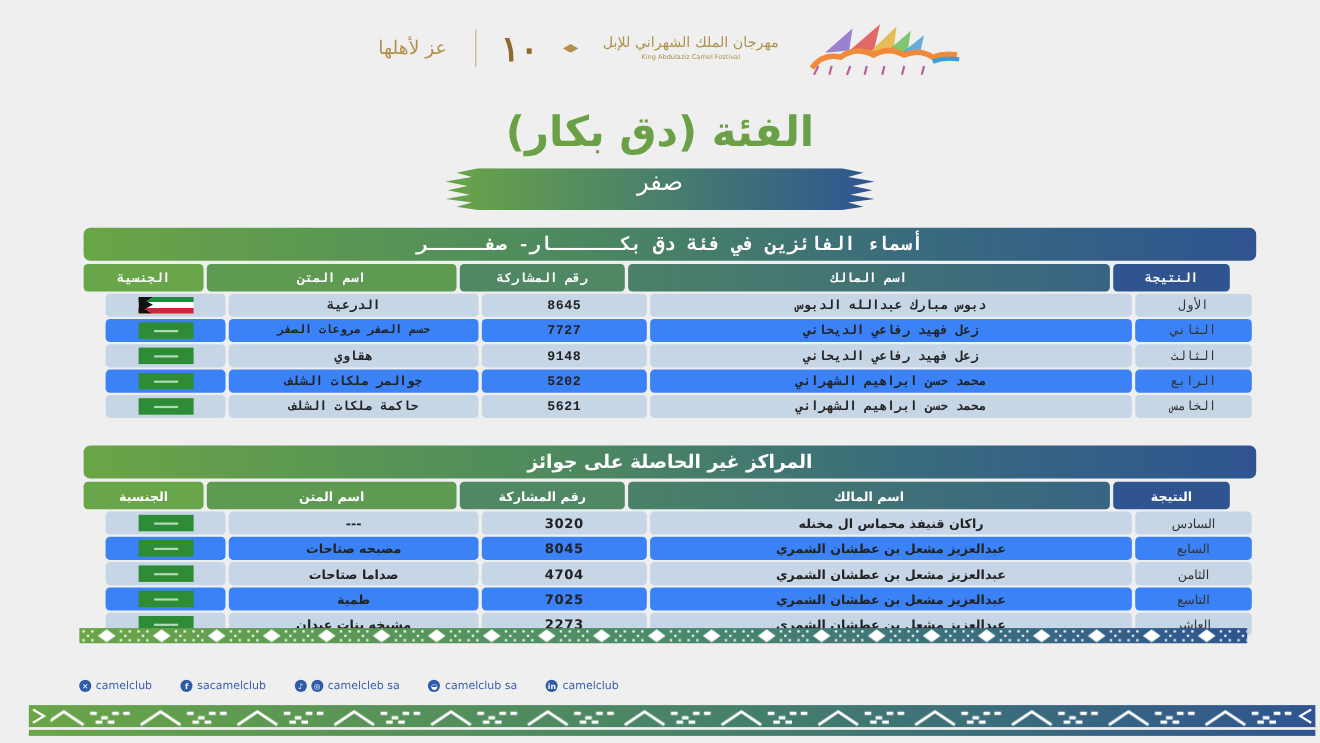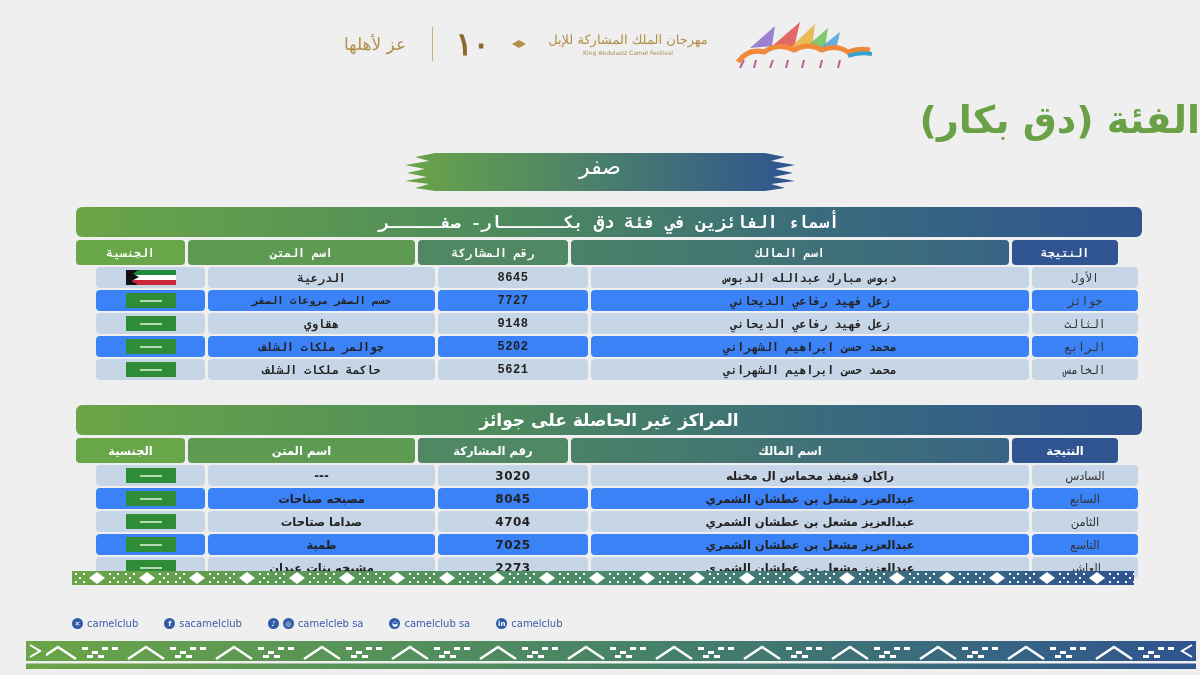--- a/index.html
+++ b/index.html
@@ -23,21 +23,21 @@
   .ten {
     font-family: "DejaVu Serif", serif; font-size: 32px; font-weight: bold;
     color: #8c6a2c; direction: rtl;
   }
   .festival-name { direction: rtl; text-align: center; color: #b2904d; }
   .festival-name .ar { font-family: "DejaVu Serif", serif; font-size: 13px; line-height: 14px; }
   .festival-name .en { font-size: 6px; color: #a98c52; direction: ltr; margin-top: 2px; }
   .camels { width: 150px; height: 52px; position: relative; }
 
   .title {
-    position: absolute; top: 98px; left: 0; width: 1200px; 
+    position: absolute; top: 98px; left: 0; width: 1200px; text-align: center;
     direction: rtl; font-weight: bold; font-size: 38px; color: #6aa146;
   }
   .month-banner {
     position: absolute; top: 153px; left: 405px; width: 390px; height: 27px;
   }
   .month-banner svg { position: absolute; inset: 0; }
   .month-text {
     position: absolute; inset: 0; display: flex; align-items: center; justify-content: center;
     color: #fff; font-size: 22px; direction: rtl; font-weight: normal;
   }
@@ -106,21 +106,21 @@
 </style>
 </head>
 <body>
 
 <div class="header-logos">
   <div class="slogan">عز لأهلها</div>
   <div class="divider-v"></div>
   <div class="ten">١٠</div>
   <div style="width:14px;height:8px;background:#b2904d;transform:rotate(0deg);clip-path:polygon(50% 0,100% 50%,50% 100%,0 50%);"></div>
   <div class="festival-name">
-    <div class="ar">مهرجان الملك المشاركة للإبل</div>
+    <div class="ar">مهرجان الملك الشهراني للإبل</div>
     <div class="en">King Abdulaziz Camel Festival</div>
   </div>
   <div class="camels">
     <svg width="150" height="52" viewBox="0 0 150 52">
       <polygon points="20,30 45,8 42,28" fill="#8a6fc9" opacity=".85"></polygon>
       <polygon points="40,30 70,4 64,30" fill="#e0504f" opacity=".85"></polygon>
       <polygon points="60,30 85,6 82,30" fill="#e6b33a" opacity=".85"></polygon>
       <polygon points="75,30 98,10 95,30" fill="#6bbf5a" opacity=".85"></polygon>
       <polygon points="90,30 110,14 106,32" fill="#4fa0d8" opacity=".85"></polygon>
       <path d="M8,44 q10,-14 26,-10 q14,-10 30,-2 q14,-8 28,0 q14,-6 26,2 q10,-4 22,-2" stroke="#f08a3a" stroke-width="5" fill="none"></path>
@@ -165,21 +165,21 @@
     <div class="c-owner">دبوس مبارك عبدالله الدبوس</div>
     <div class="c-res">الأول</div>
   </div>
   <div class="data-row even">
     <div class="c-nat">
         <span class="flag flag-sa"></span>
       </div>
     <div class="c-camel" style="font-size:10.5px">حسم الصفر مروعات الصفر</div>
     <div class="c-num">7727</div>
     <div class="c-owner">زعل فهيد رفاعي الديحاني</div>
-    <div class="c-res">جوائز</div>
+    <div class="c-res">الثاني</div>
   </div>
   <div class="data-row odd">
     <div class="c-nat">
         <span class="flag flag-sa"></span>
       </div>
     <div class="c-camel">هقاوي</div>
     <div class="c-num">9148</div>
     <div class="c-owner">زعل فهيد رفاعي الديحاني</div>
     <div class="c-res">الثالث</div>
   </div>

